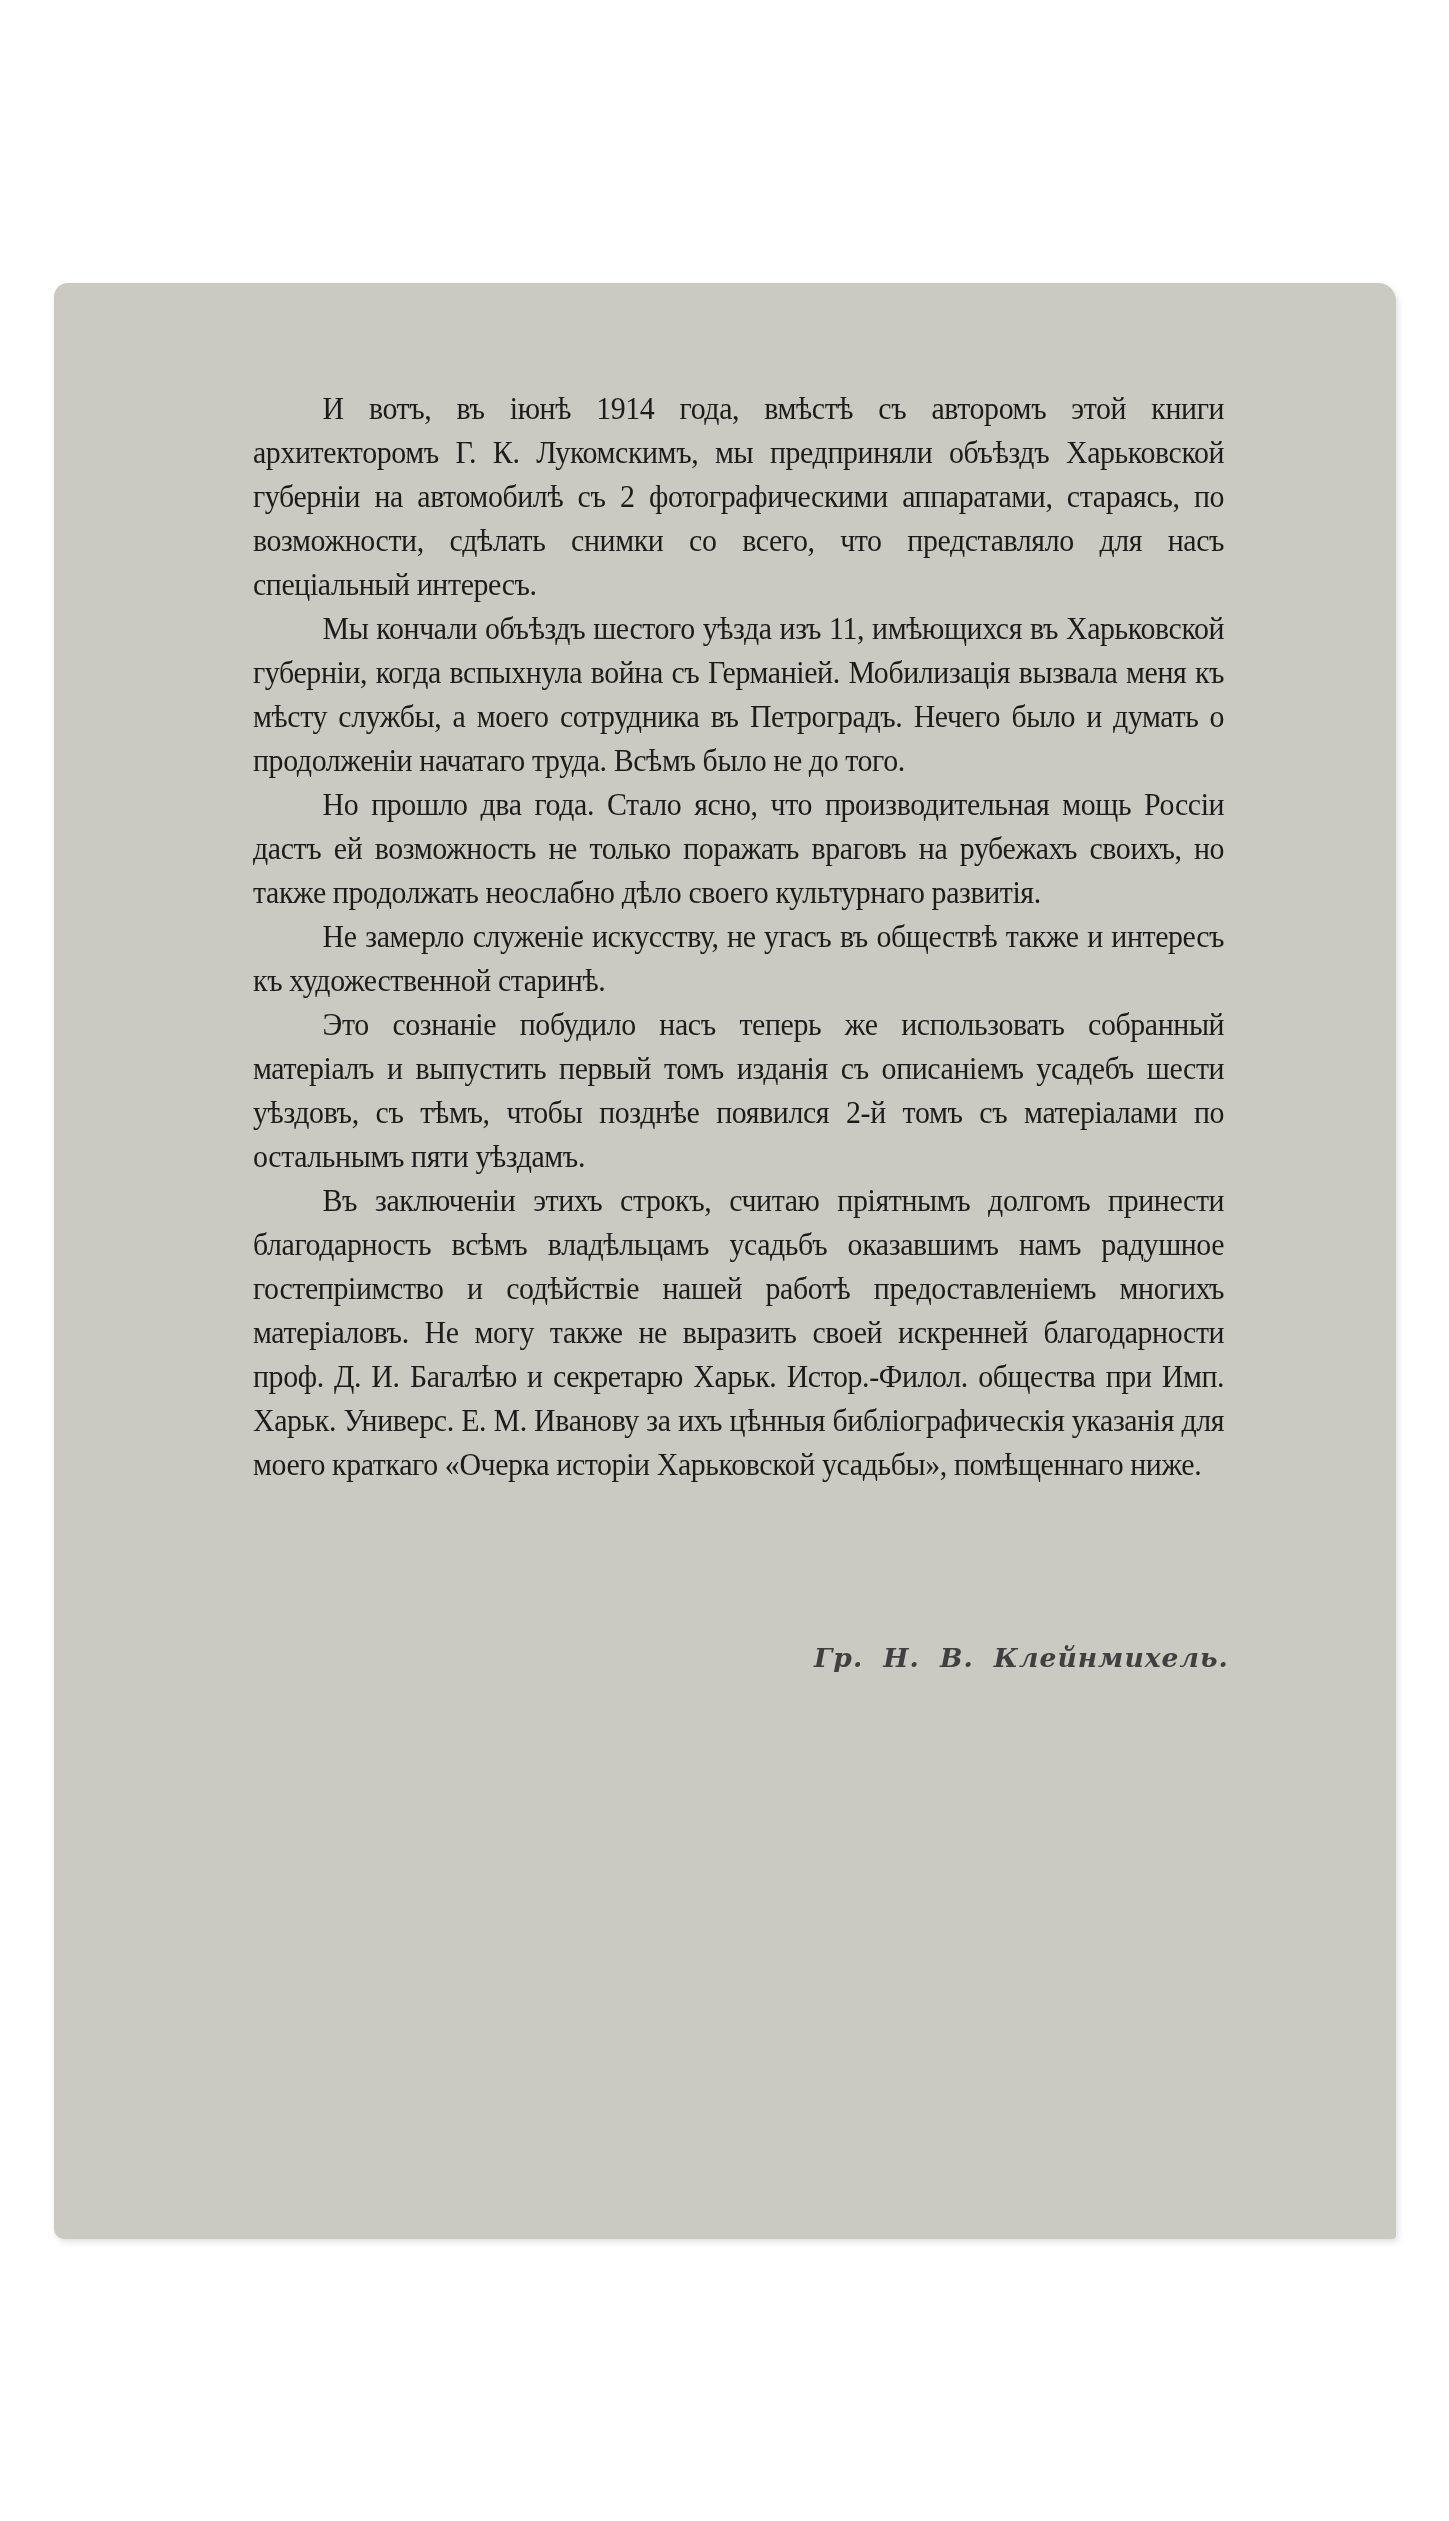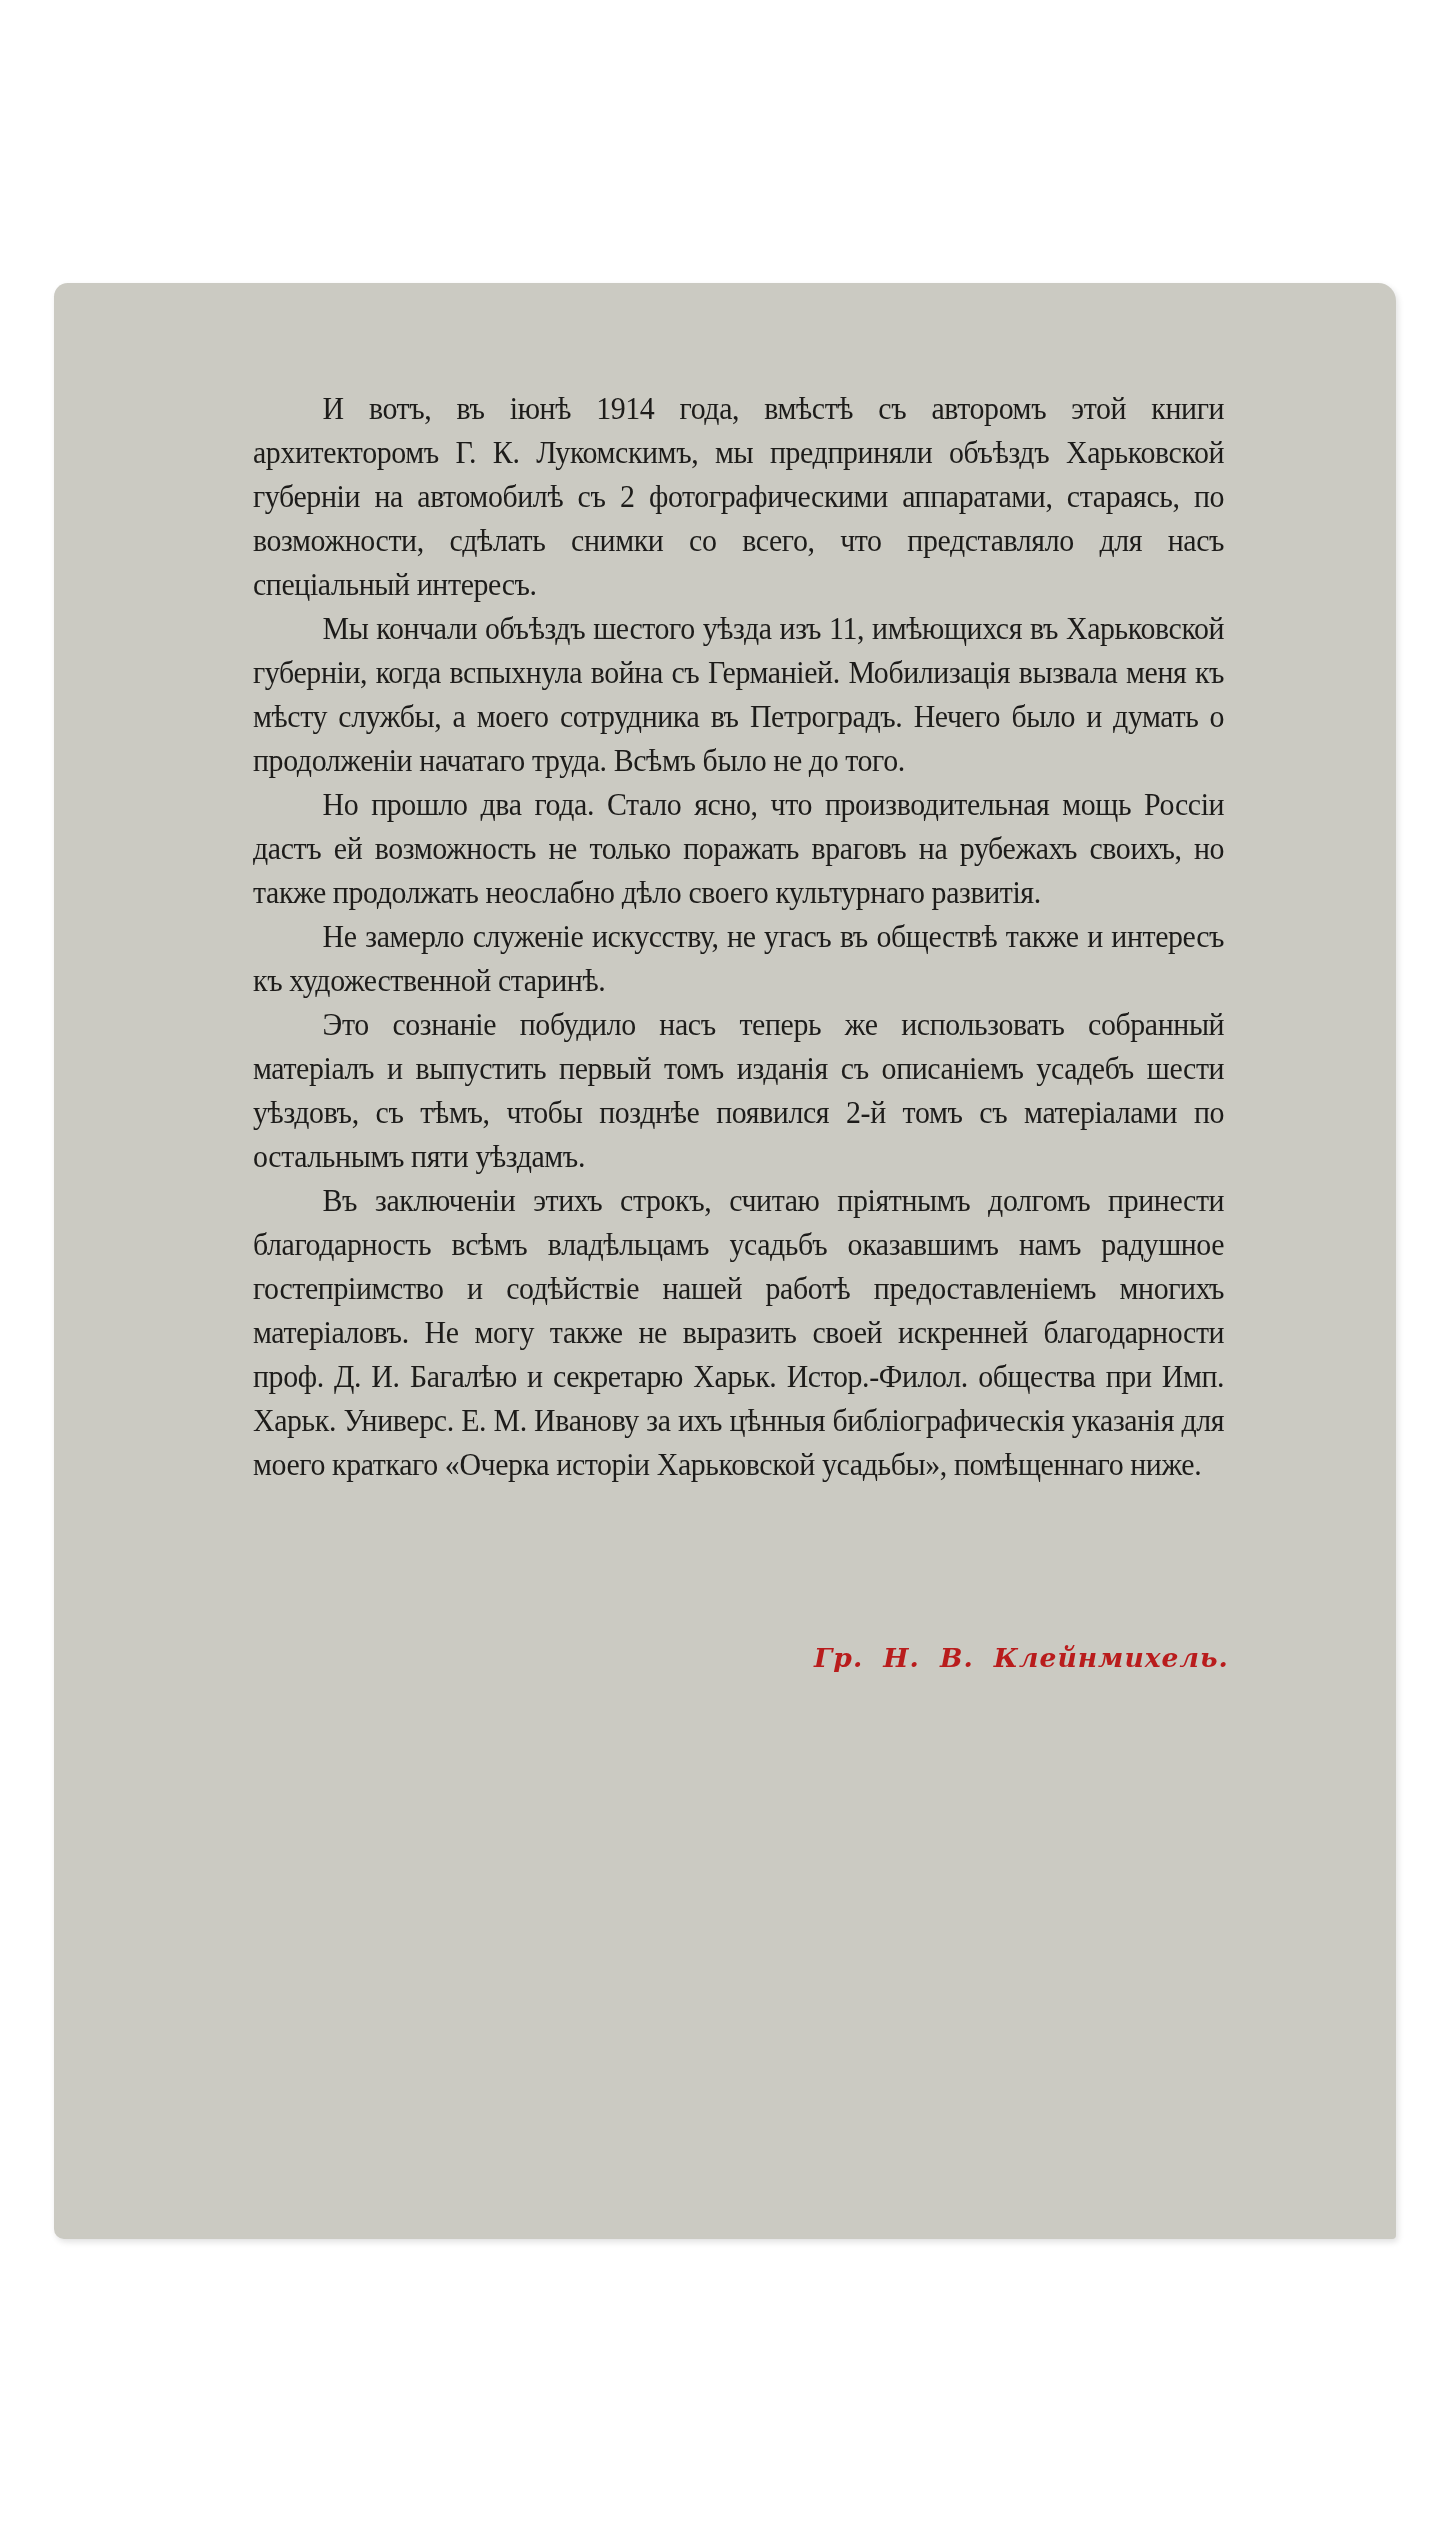--- a/index.html
+++ b/index.html
@@ -45,21 +45,21 @@
     .signature {
       position: absolute;
       left: 760px;
       top: 1359px;
       font-family: "DejaVu Serif", "Liberation Serif", serif;
       font-style: italic;
       font-weight: bold;
       font-size: 26.6px;
       letter-spacing: 1px;
       word-spacing: 9.9px;
-      color: #b91c1c;
+      color: #404040;
     }
   </style>
 </head>
 <body>
 
 <div class="page">
   <div class="text-block">
     <p>И вотъ, въ іюнѣ 1914 года, вмѣстѣ съ авторомъ этой книги архитекторомъ Г. К. Лукомскимъ, мы предприняли объѣздъ Харьковской губерніи на автомобилѣ съ 2 фотографическими аппаратами, стараясь, по возможности, сдѣлать снимки со всего, что представляло для насъ спеціальный интересъ.</p>
     <p>Мы кончали объѣздъ шестого уѣзда изъ 11, имѣющихся въ Харьковской губерніи, когда вспыхнула война съ Германіей. Мобилизація вызвала меня къ мѣсту службы, а моего сотрудника въ Петроградъ. Нечего было и думать о продолженіи начатаго труда. Всѣмъ было не до того.</p>
     <p>Но прошло два года. Стало ясно, что производительная мощь Россіи дастъ ей возможность не только поражать враговъ на рубежахъ своихъ, но также продолжать неослабно дѣло своего культурнаго развитія.</p>

